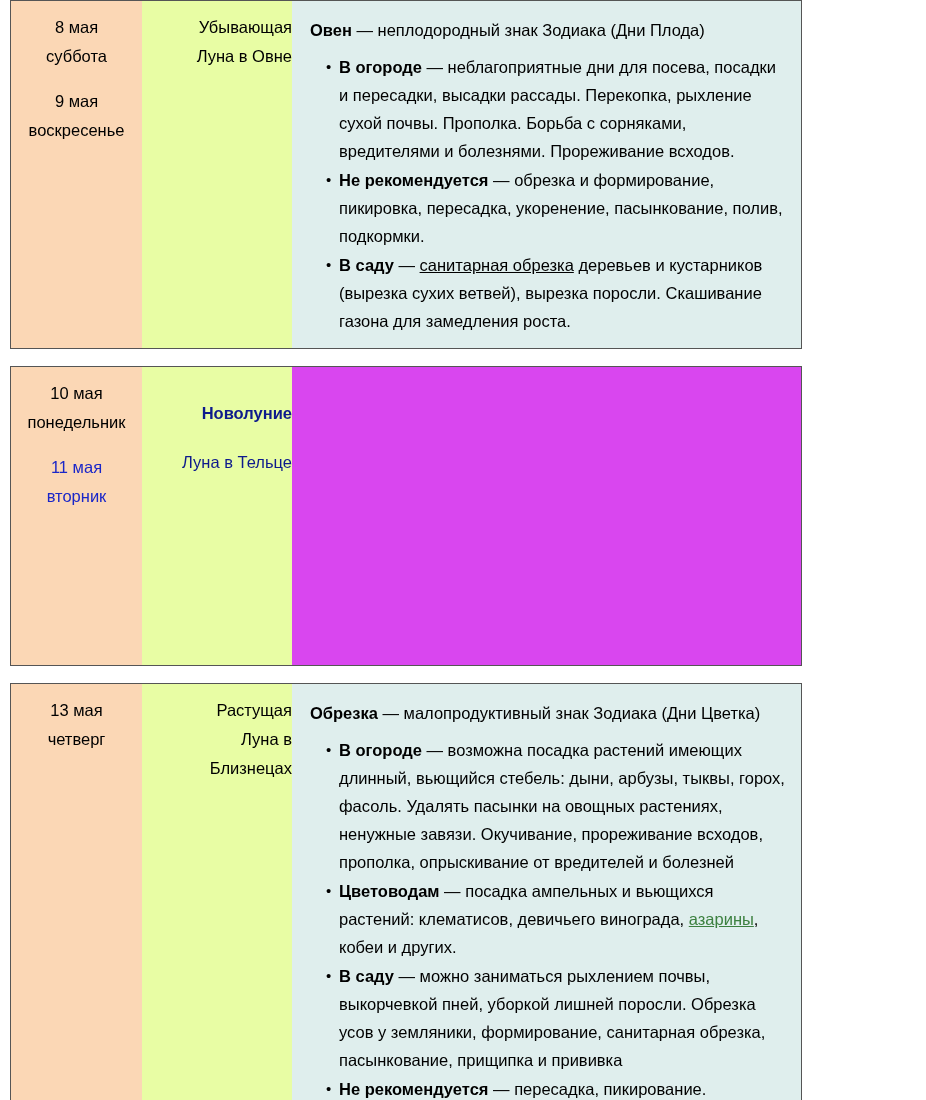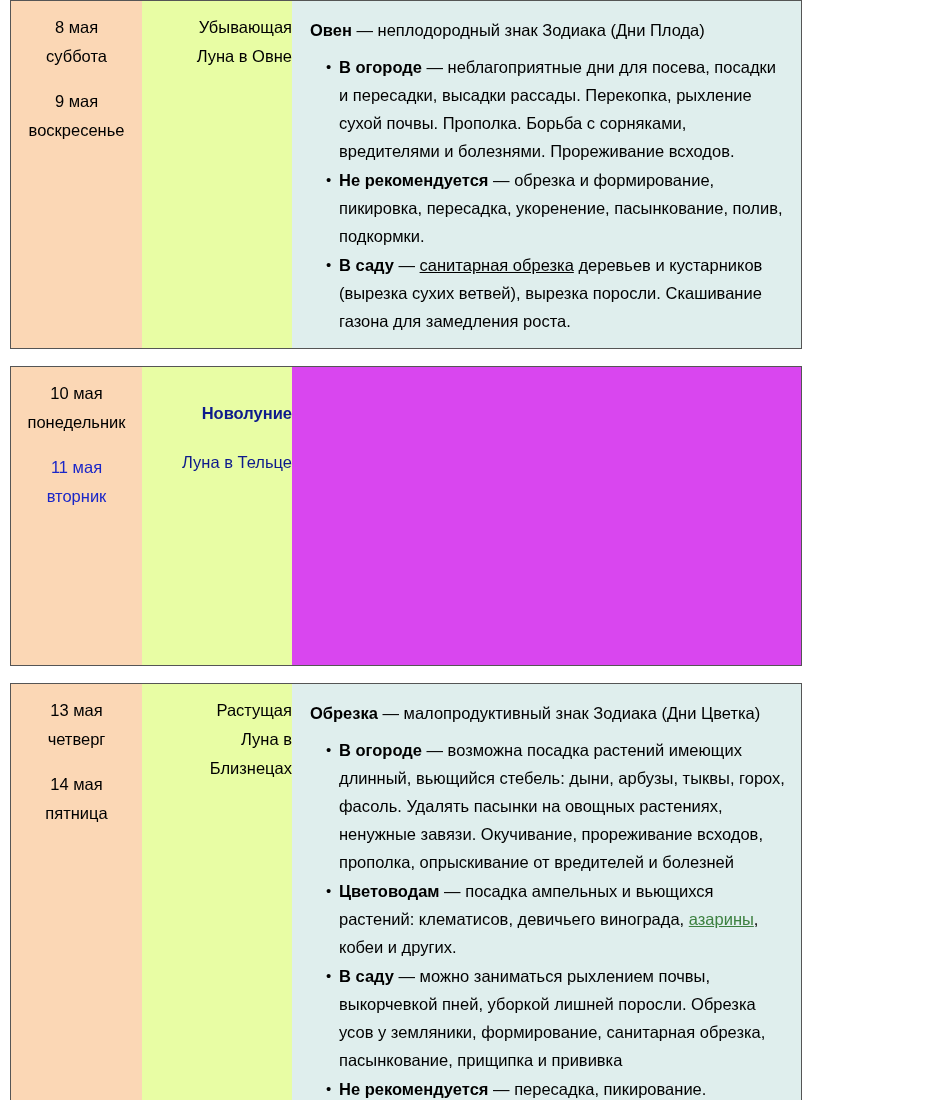--- a/index.html
+++ b/index.html
@@ -177,24 +177,20 @@
       <div class="phase-line blue">Луна в Тельце</div>
     </div>
   </div>
 
   <div class="day-block b3">
     <div class="col-date">
       <div class="date-entry">
         <span class="dnum">13 мая</span>
         <span class="dname">четверг</span>
       </div>
-      <div class="date-entry">
-        <span class="dnum">14 мая</span>
-        <span class="dname">пятница</span>
-      </div>
     </div>
     <div class="col-phase">
       <div class="phase-line">Растущая</div>
       <div class="phase-line">Луна в</div>
       <div class="phase-line">Близнецах</div>
     </div>
     <div class="col-info">
       <div class="info-title">
         <b>Обрезка</b><span> — малопродуктивный знак Зодиака (Дни Цветка)</span>
       </div>

